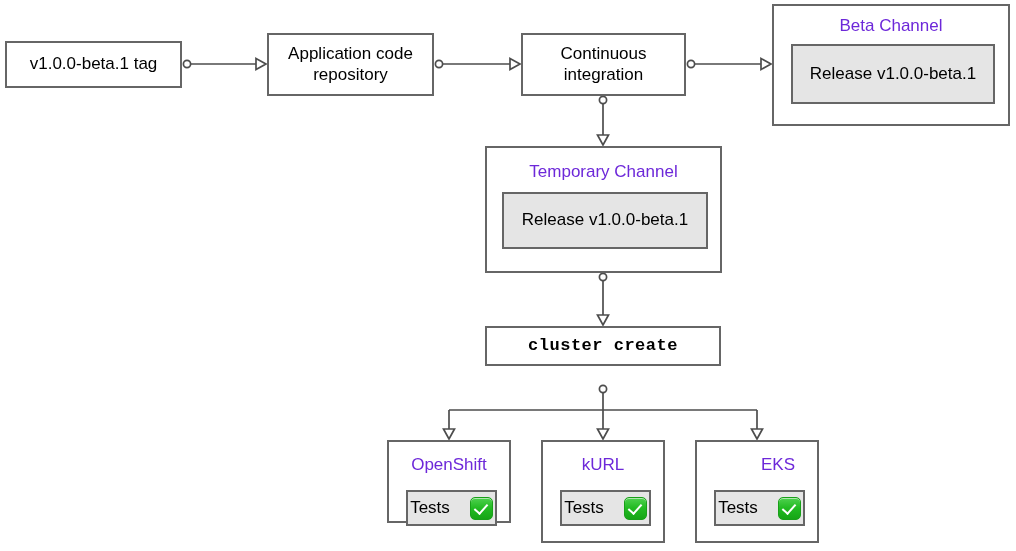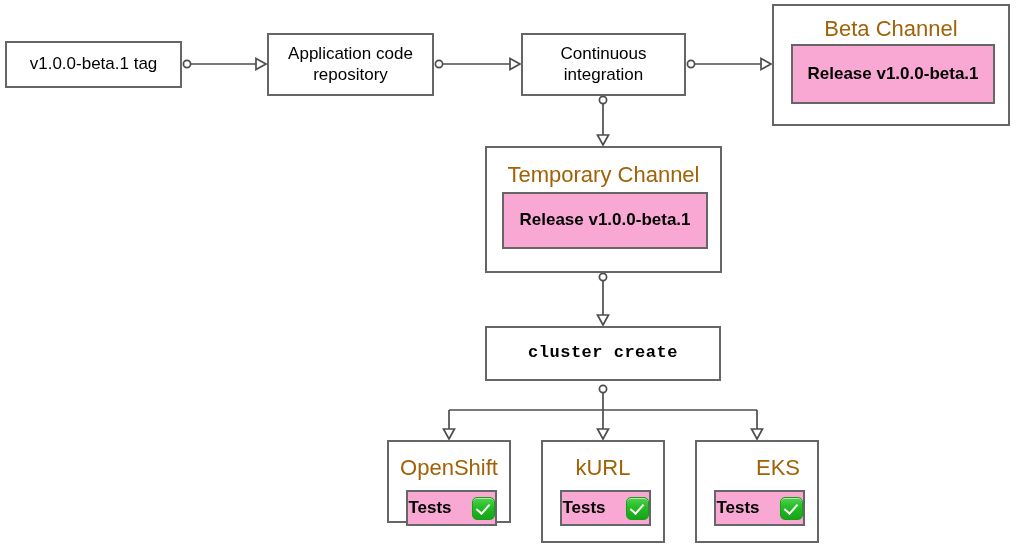--- a/index.html
+++ b/index.html
@@ -42,36 +42,35 @@
   }
   .node.container {
     display: block;
     padding: 0;
   }
   .container-title {
     position: absolute;
     left: 0;
     right: 0;
     text-align: center;
-    color: #a16207;
-    font-size: 22px;
+    color: #6d28d9;
+    font-size: 17px;
     line-height: 1.2;
   }
   .inner-box {
     position: absolute;
     box-sizing: border-box;
     border: 2px solid #666666;
-    background: #f9a8d4;
+    background: #e5e5e5;
     display: flex;
     align-items: center;
     justify-content: center;
     color: #000000;
     font-size: 17px;
     white-space: nowrap;
-    font-weight: bold;
   }
   .mono {
     font-family: "Liberation Mono", "DejaVu Sans Mono", monospace;
     font-weight: bold;
     font-size: 17px;
     letter-spacing: 0.5px;
   }
   .tests-row {
     display: flex;
     align-items: center;
@@ -185,21 +184,21 @@
     </div>
   </div>
 
   <div class="node container" style="left:485px; top:146px; width:237px; height:127px;">
     <div class="container-title" style="top:14px;">Temporary Channel</div>
     <div class="inner-box" style="left:15px; top:44px; width:206px; height:57px;">
       <span>Release v1.0.0-beta.1</span>
     </div>
   </div>
 
-  <div class="node" style="left:485px; top:326px; width:236px; height:55px;">
+  <div class="node" style="left:485px; top:326px; width:236px; height:40px;">
     <span class="mono">cluster create</span>
   </div>
 
   <div class="node container" style="left:387px; top:440px; width:124px; height:83px;">
     <div class="container-title" style="top:13px;">OpenShift</div>
     <div class="inner-box" style="left:17px; top:48px; width:91px; height:36px;">
       <span class="tests-row">
         <span>Tests</span>
         <span class="check-badge"></span>
       </span>

